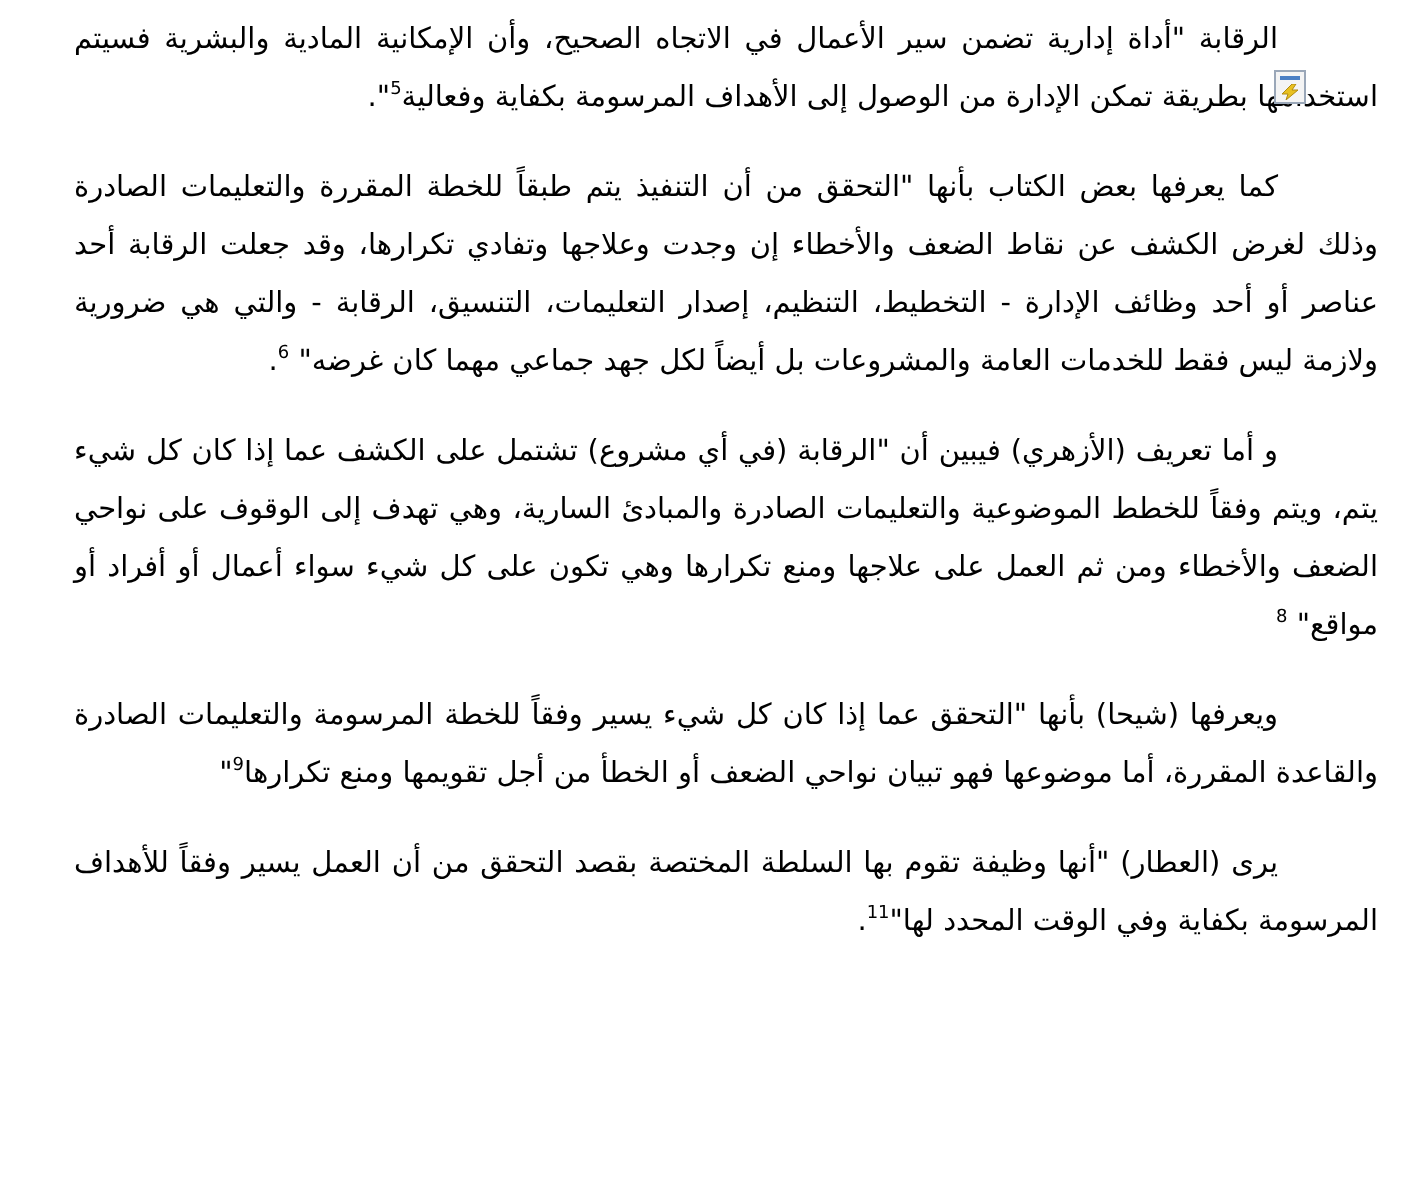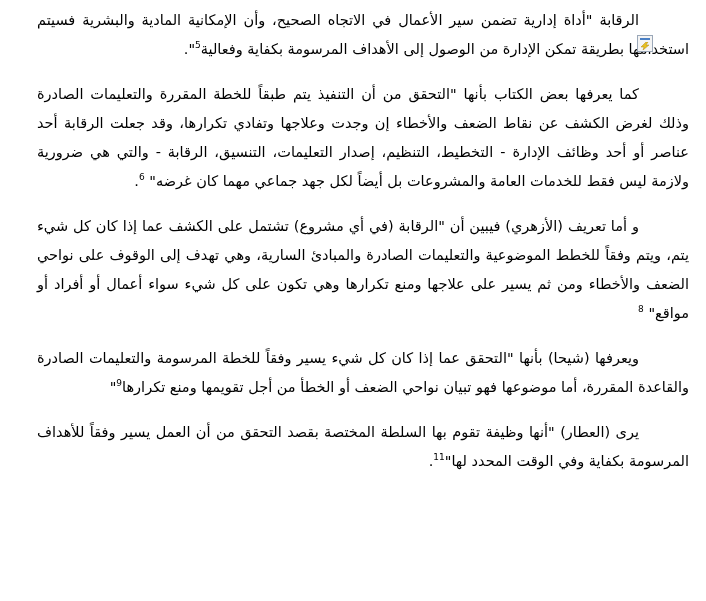--- a/index.html
+++ b/index.html
@@ -23,21 +23,21 @@
   .smart-tag .bar { position: absolute; left: 2px; top: 2px; width: 10px; height: 2px; background: #4a7fc4; }
   .smart-tag .bolt { position: absolute; left: 2px; top: 6px; width: 10px; height: 8px; }
 </style>
 </head>
 <body>
 
 <div class="page">
   <div class="doc">
     <p class="para"><span>الرقابة "أداة إدارية تضمن سير الأعمال في الاتجاه الصحيح، وأن الإمكانية المادية والبشرية فسيتم استخدامها بطريقة تمكن الإدارة من الوصول إلى الأهداف المرسومة بكفاية وفعالية</span><sup>5</sup><span>".</span></p>
     <p class="para"><span>كما يعرفها بعض الكتاب بأنها "التحقق من أن التنفيذ يتم طبقاً للخطة المقررة والتعليمات الصادرة وذلك لغرض الكشف عن نقاط الضعف والأخطاء إن وجدت وعلاجها وتفادي تكرارها، وقد جعلت الرقابة أحد عناصر أو أحد وظائف الإدارة - التخطيط، التنظيم، إصدار التعليمات، التنسيق، الرقابة - والتي هي ضرورية ولازمة ليس فقط للخدمات العامة والمشروعات بل أيضاً لكل جهد جماعي مهما كان غرضه" </span><sup>6</sup><span>.</span></p>
-    <p class="para"><span>و أما تعريف (الأزهري) فيبين أن "الرقابة (في أي مشروع) تشتمل على الكشف عما إذا كان كل شيء يتم، ويتم وفقاً للخطط الموضوعية والتعليمات الصادرة والمبادئ السارية، وهي تهدف إلى الوقوف على نواحي الضعف والأخطاء ومن ثم يسير على علاجها ومنع تكرارها وهي تكون على كل شيء سواء أعمال أو أفراد أو مواقع" </span><sup>8</sup><span></span></p>
+    <p class="para"><span>و أما تعريف (الأزهري) فيبين أن "الرقابة (في أي مشروع) تشتمل على الكشف عما إذا كان كل شيء يتم، ويتم وفقاً للخطط الموضوعية والتعليمات الصادرة والمبادئ السارية، وهي تهدف إلى الوقوف على نواحي الضعف والأخطاء ومن ثم العمل على علاجها ومنع تكرارها وهي تكون على كل شيء سواء أعمال أو أفراد أو مواقع" </span><sup>8</sup><span></span></p>
     <p class="para"><span>ويعرفها (شيحا) بأنها "التحقق عما إذا كان كل شيء يسير وفقاً للخطة المرسومة والتعليمات الصادرة والقاعدة المقررة، أما موضوعها فهو تبيان نواحي الضعف أو الخطأ من أجل تقويمها ومنع تكرارها</span><sup>9</sup><span>"</span></p>
     <p class="para"><span>يرى (العطار) "أنها وظيفة تقوم بها السلطة المختصة بقصد التحقق من أن العمل يسير وفقاً للأهداف المرسومة بكفاية وفي الوقت المحدد لها"</span><sup>11</sup><span>.</span></p>
   </div>
 
   <div class="smart-tag">
     <span class="bar"></span>
     <svg class="bolt" viewBox="0 0 10 8">
       <polygon points="6,0 1,5 4,5 3,8 9,3 6,3 8,0" fill="#e8c020" stroke="#b08a10" stroke-width="0.5"></polygon>
     </svg>
   </div>

